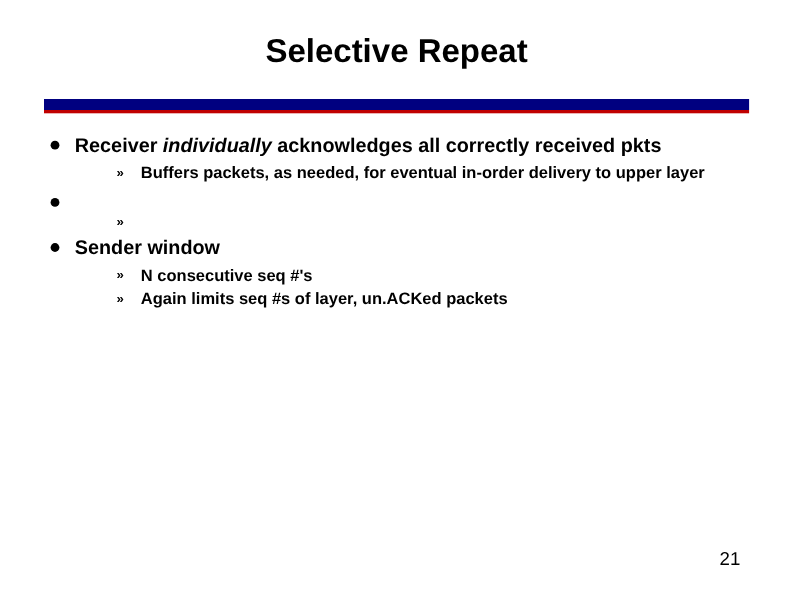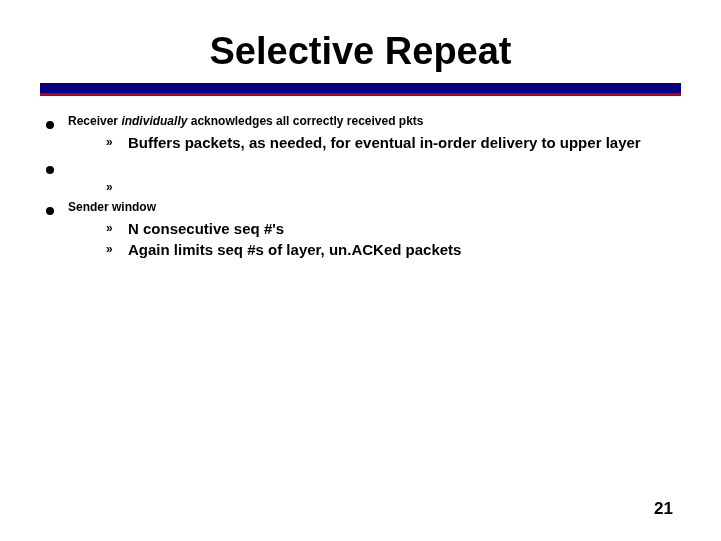--- a/index.html
+++ b/index.html
@@ -1,31 +1,31 @@
 <!DOCTYPE html>
 <html><head>
 <meta charset="utf-8">
 <style>
   * { box-sizing: border-box; margin: 0; padding: 0; }
   html, body { width: 721px; height: 541px; background: #fff; font-family: Arial, Helvetica, sans-serif; color: #000; }
   .slide { width: 721px; height: 541px; position: relative; padding: 30px 40px 0 40px; }
-  .title { text-align: center; font-size: 38px; font-weight: bold; margin-bottom: 10px; }
+  .title { text-align: center; font-size: 30px; font-weight: bold; margin-bottom: 26px; }
   .rule-stack { width: 100%; margin-bottom: 18px; }
   .rule-navy { height: 10px; background: #000080; }
   .rule-red  { height: 3px;  background: #c00000; }
   .bullets { padding: 0 6px 0 6px; }
   .lvl1 { display: flex; align-items: flex-start; margin-top: 6px; }
   .lvl1 .dot { width: 8px; height: 8px; border-radius: 50%; background: #000; margin-top: 7px; margin-right: 14px; flex: 0 0 auto; }
-  .lvl1 .txt { font-size: 12px; font-weight: bold; line-height: 1.25; }
+  .lvl1 .txt { font-size: 18px; font-weight: bold; line-height: 1.25; }
   .lvl1 .txt .ital { font-style: italic; }
   .lvl2-group { margin: 4px 0 2px 60px; }
   .lvl2 { display: flex; align-items: flex-start; margin-top: 2px; }
   .lvl2 .arrow { font-size: 12px; font-weight: bold; margin-top: 2px; margin-right: 12px; flex: 0 0 auto; width: 10px; }
   .lvl2 .txt { font-size: 15px; font-weight: bold; line-height: 1.3; }
-  .pagenum { position: absolute; right: 48px; bottom: 22px; font-size: 17px; font-weight: bold; }
+  .pagenum { position: absolute; right: 48px; bottom: 22px; font-size: 17px; font-weight: normal; }
 </style>
 </head>
 <body>
 
 <div class="slide">
 
   <div class="title">Selective Repeat</div>
 
   <div class="rule-stack">
     <div class="rule-navy"></div>

